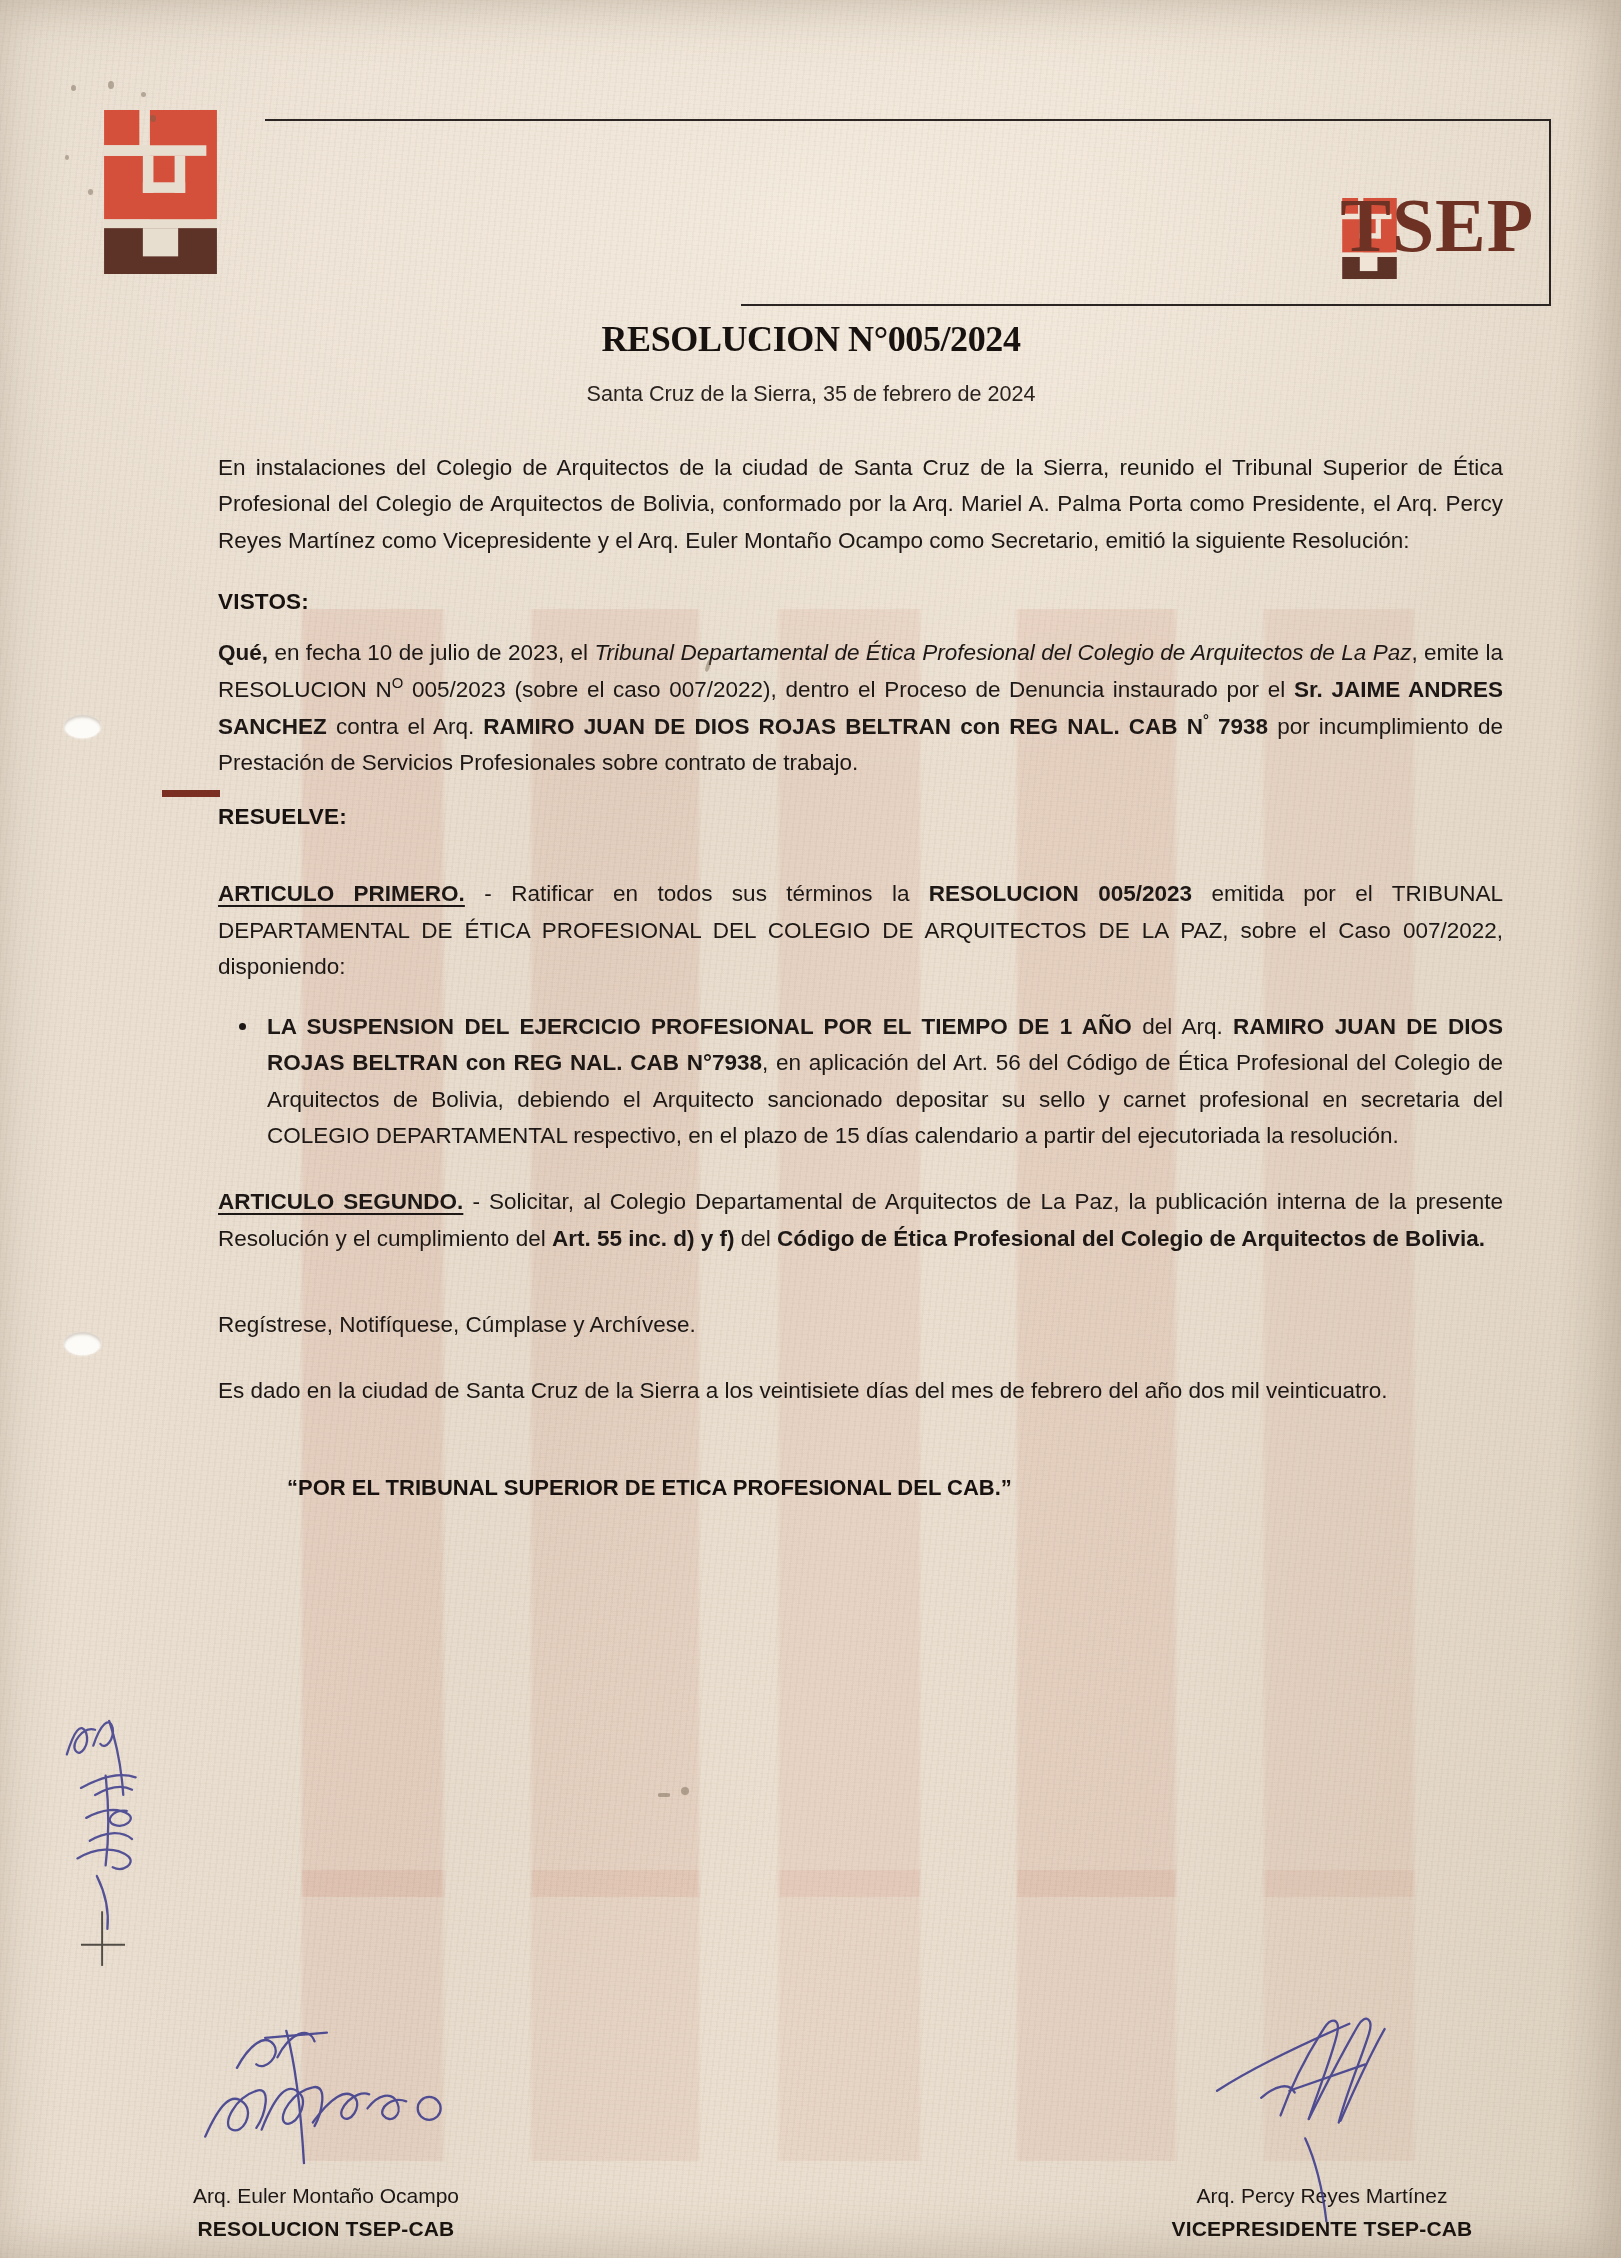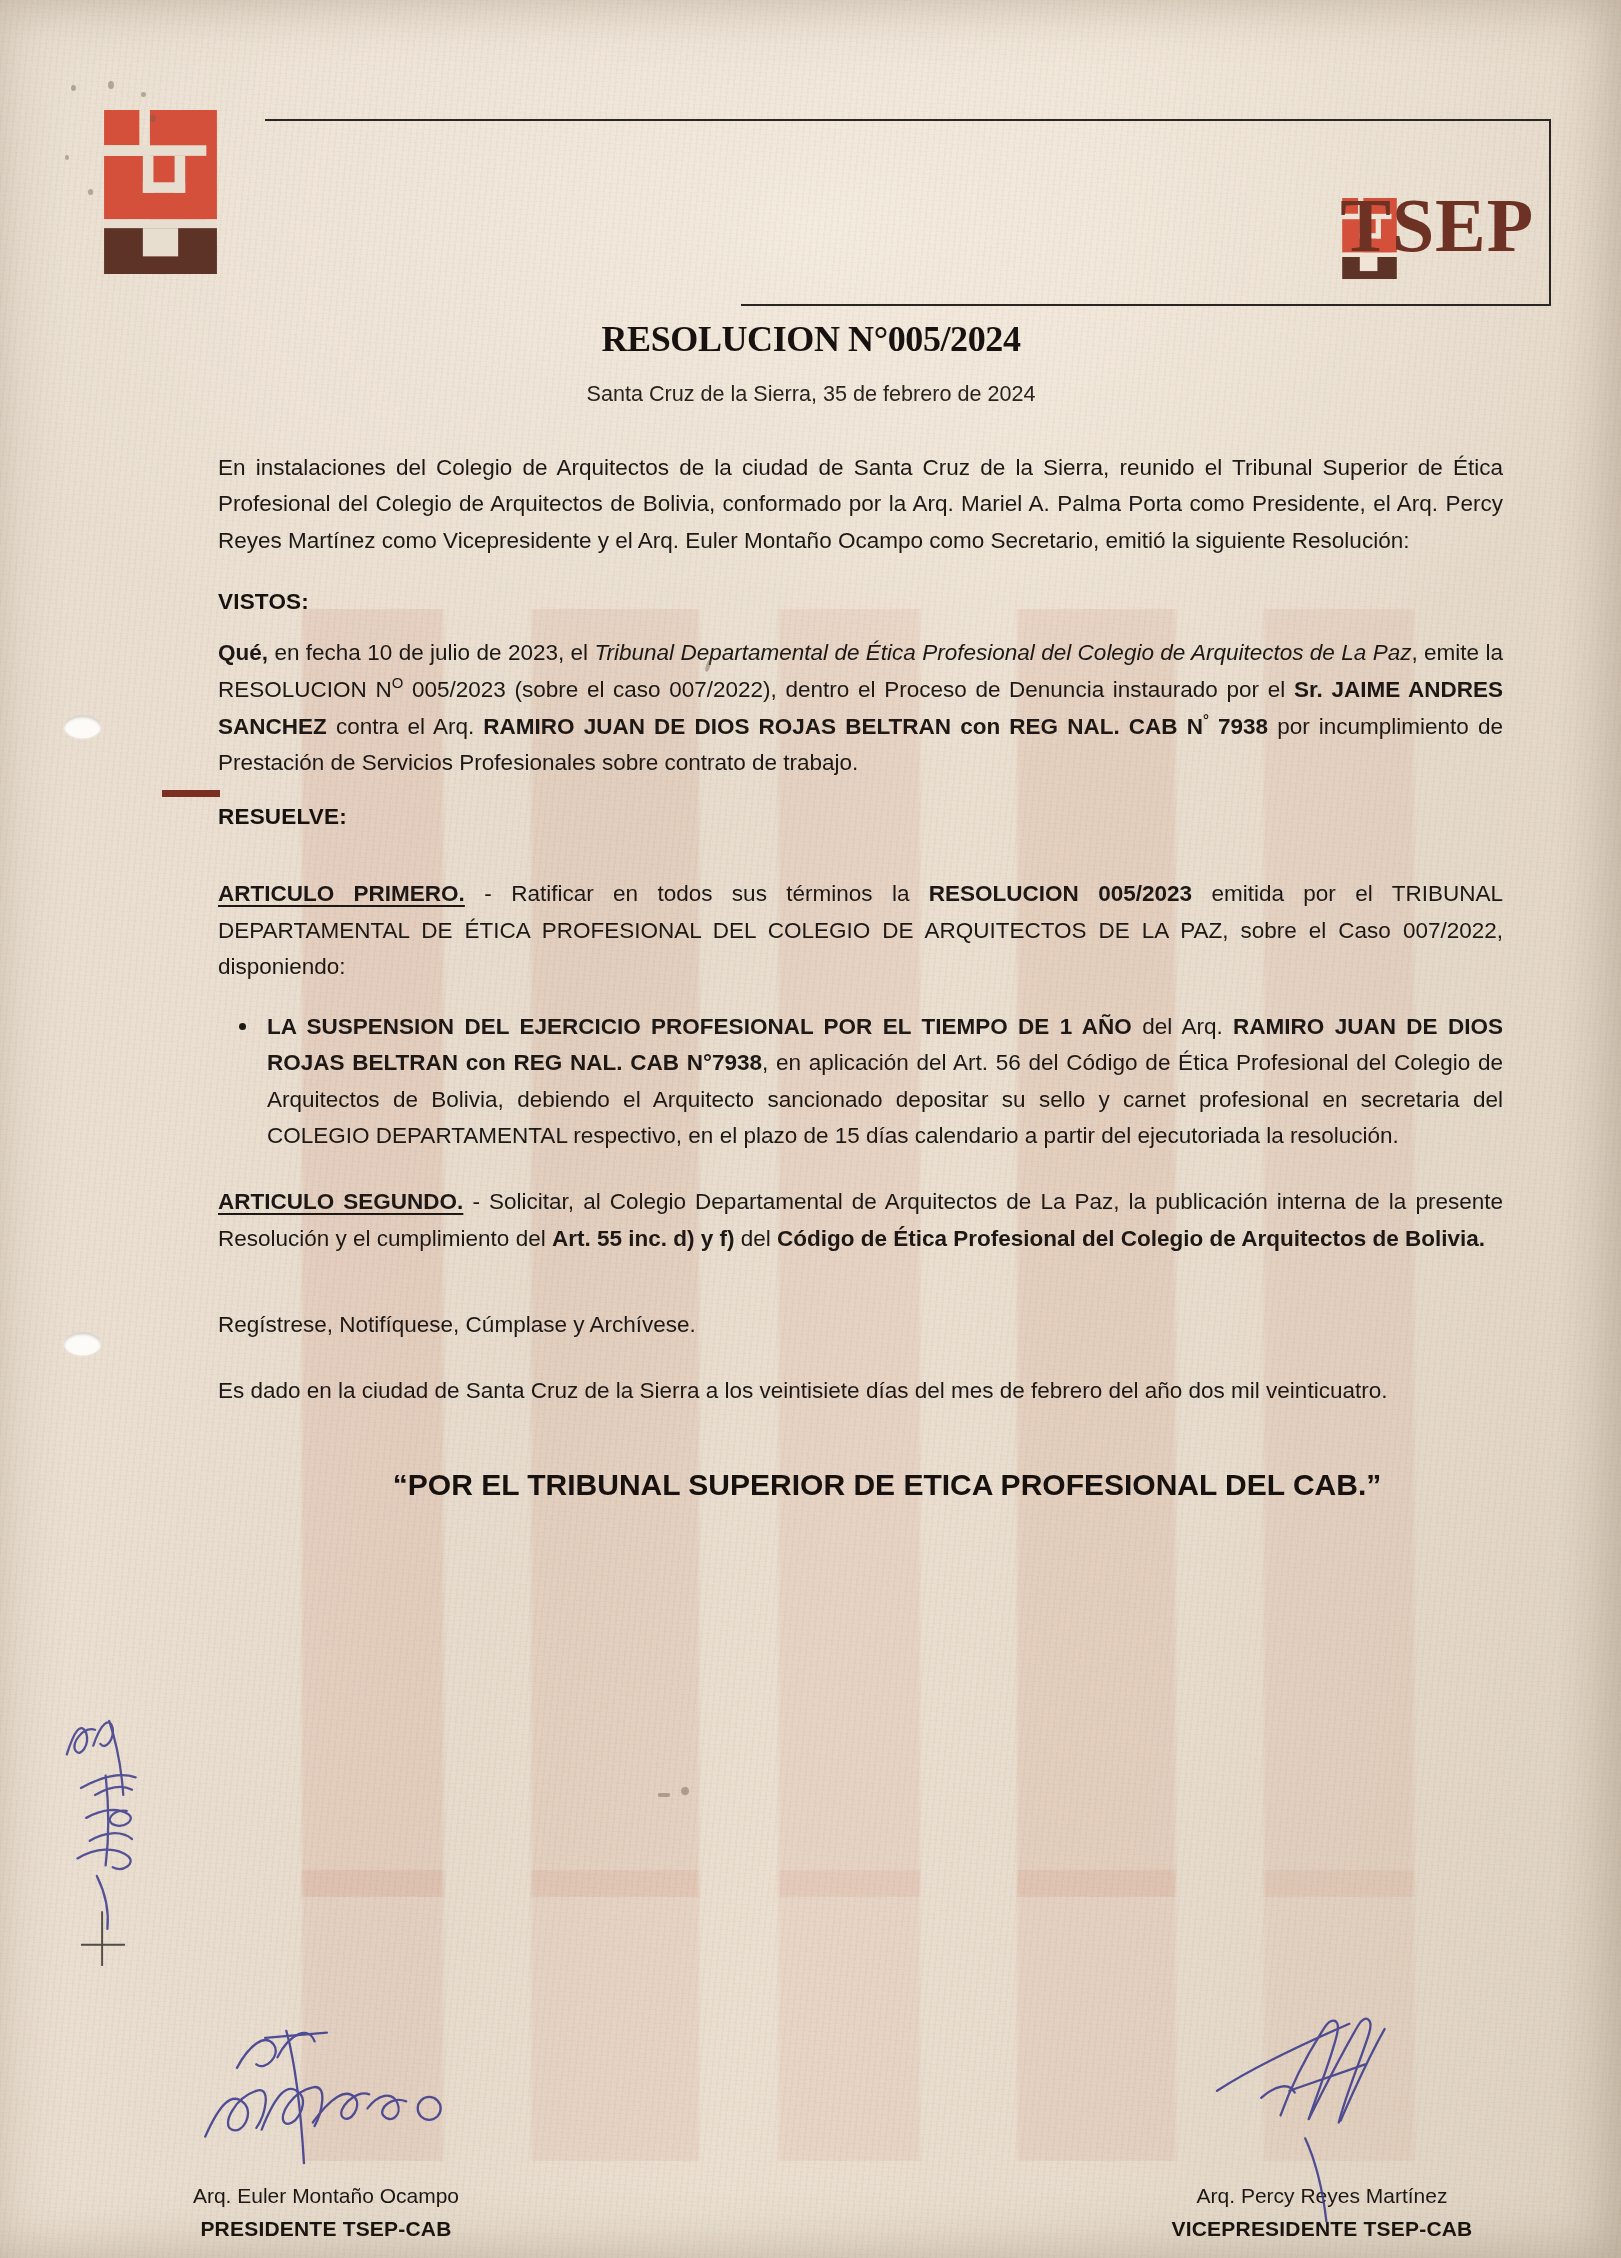--- a/index.html
+++ b/index.html
@@ -215,24 +215,24 @@
   ul.bullets li::before {
     content: "";
     position: absolute;
     left: -28px; top: 14px;
     width: 7px; height: 7px;
     border-radius: 50%;
     background: #1d1815;
   }
 
   .closing-quote {
-    margin: 9px;
+    margin: 16px;
     padding-left: 53px;
-    text-align: center;
-    font-size: 30px;
+    text-align: left;
+    font-size: 22px;
     font-weight: 700;
     color: #17120f;
   }
 
   
   .sig-area {
     position: absolute;
     left: 132px; right: 106px;
     top: 1976px;
     height: 265px;
@@ -409,21 +409,21 @@
               <path d="M212 116 C 224 100, 240 96, 246 110 C 252 124, 238 134, 230 124 C 224 116, 240 102, 256 108"></path>
               <circle cx="282" cy="116" r="13"></circle>
               <path d="M64 70 C 78 44, 96 30, 106 44 C 114 56, 96 74, 86 66"></path>
               <path d="M110 58 C 124 30, 146 22, 152 40"></path>
               <path d="M120 28 C 130 64, 136 110, 140 178"></path>
               <path d="M96 36 L 166 30"></path>
             </g>
           </svg>
         </div>
         <div class="sig-name">Arq. Euler Montaño Ocampo</div>
-        <div class="sig-role">PRESIDENTE TSEP-CAB</div>
+        <div class="sig-role">RESOLUCION TSEP-CAB</div>
       </div>
 
       <div class="sig-col">
         <div class="sig-ink">
           <svg viewBox="0 0 330 180" xmlns="http://www.w3.org/2000/svg" aria-hidden="true">
             <g fill="none" stroke="#3b3a8c" stroke-width="2.6" stroke-linecap="round" stroke-linejoin="round" opacity=".88">
               <path d="M46 96 C 92 66, 150 40, 196 20"></path>
               <path d="M118 124 C 128 96, 146 58, 168 24 C 176 12, 186 14, 182 32 C 176 58, 160 98, 150 128"></path>
               <path d="M150 128 C 166 96, 186 56, 206 22 C 214 8, 224 14, 218 32 C 210 58, 192 100, 184 132"></path>
               <path d="M186 130 C 200 98, 218 58, 236 26"></path>

